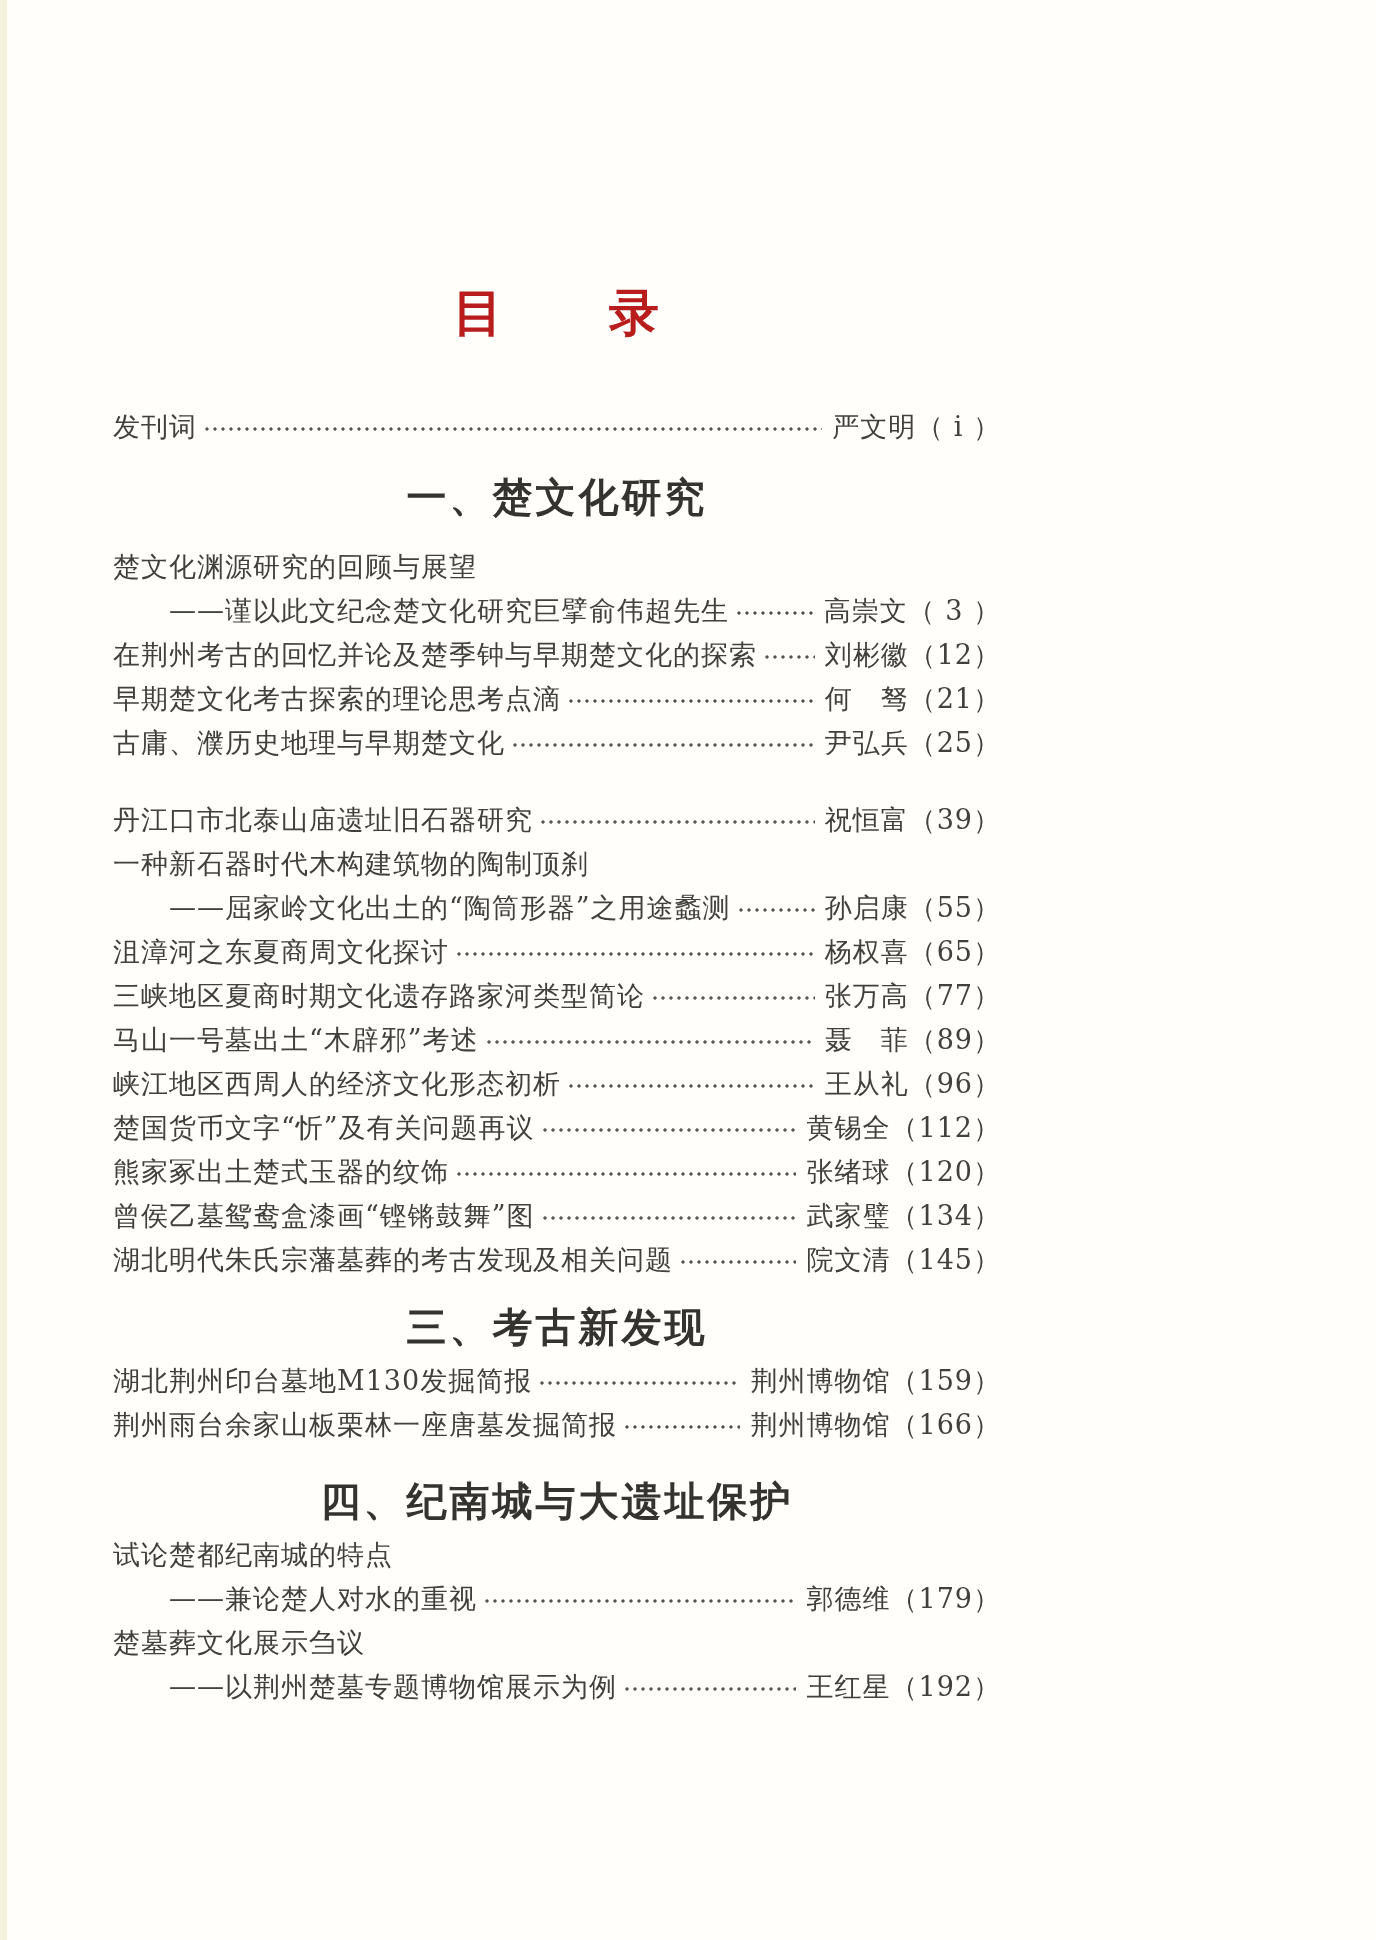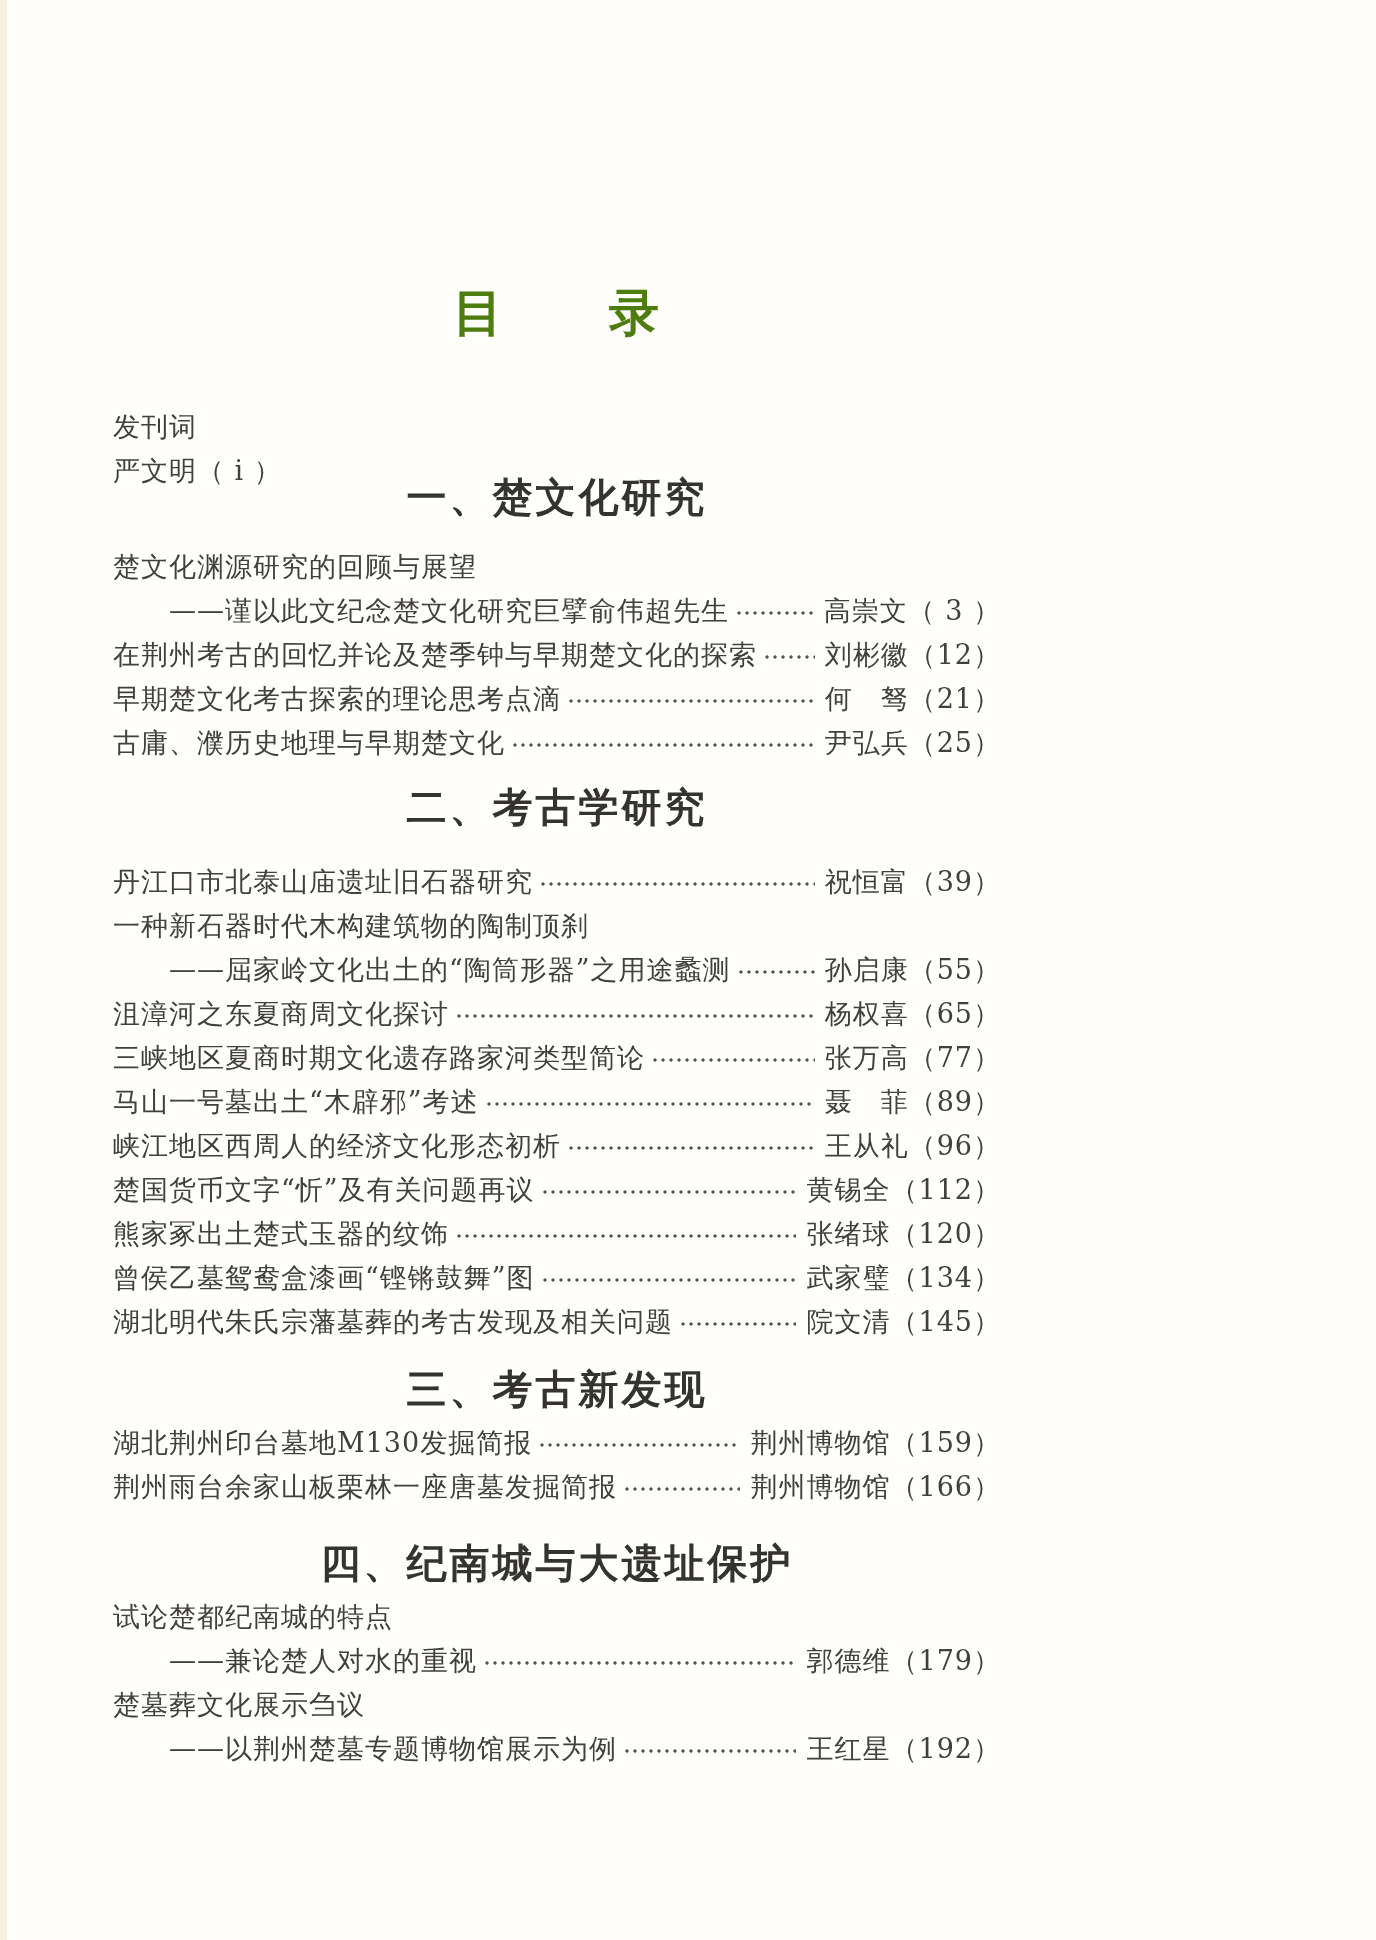--- a/index.html
+++ b/index.html
@@ -27,26 +27,25 @@
     left: 113px;
     top: 0;
     width: 888px;
   }
   .doc-title {
     margin: 288px 0 0 0;
     text-align: center;
     font-size: 50px;
     line-height: 50px;
     font-weight: 700;
-    color: #4d7c0f;
+    color: #b91c1c;
     letter-spacing: 2px;
   }
   .front-row {
     margin-top: 67px;
-    flex-direction: column;
   }
   .row {
     display: flex;
     align-items: baseline;
     font-size: 27px;
     line-height: 44px;
     height: 44px;
     white-space: nowrap;
   }
   .row .t {
@@ -124,21 +123,20 @@
       <span class="t">早期楚文化考古探索的理论思考点滴</span>
       <span class="leader"></span>
       <span class="a">何　驽（21）</span>
     </div>
     <div class="row">
       <span class="t">古庸、濮历史地理与早期楚文化</span>
       <span class="leader"></span>
       <span class="a">尹弘兵（25）</span>
     </div>
 
-    <h2 class="section-heading mt22">二、考古学研究</h2>
 
     <div class="row mt33">
       <span class="t">丹江口市北泰山庙遗址旧石器研究</span>
       <span class="leader"></span>
       <span class="a">祝恒富（39）</span>
     </div>
     <div class="row">
       <span class="t">一种新石器时代木构建筑物的陶制顶刹</span>
     </div>
     <div class="row indent">

